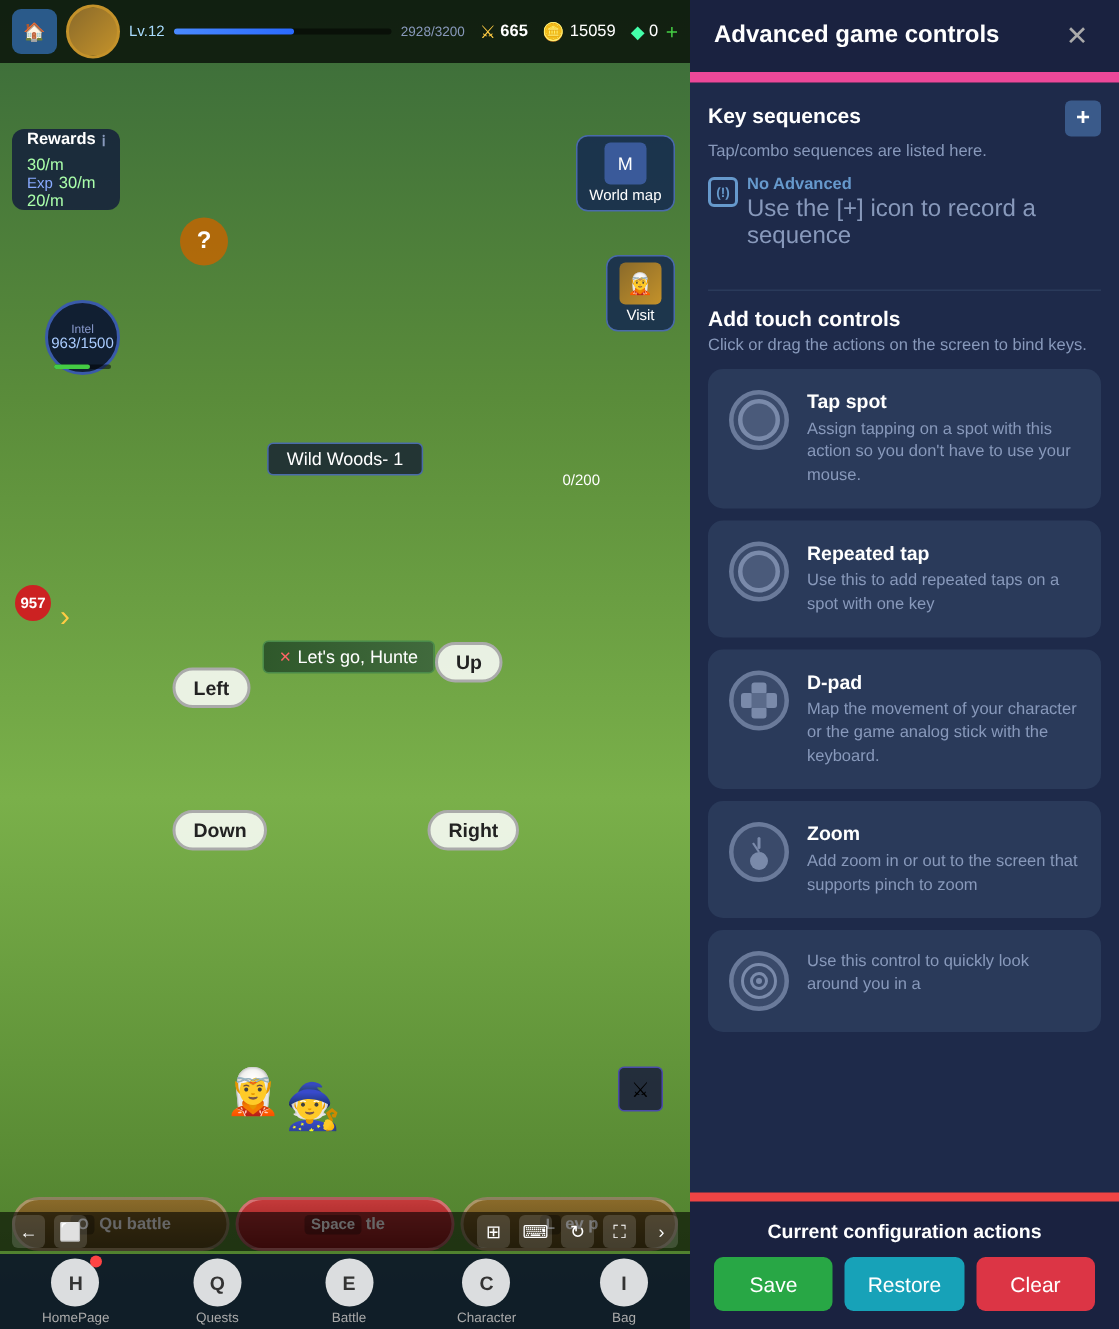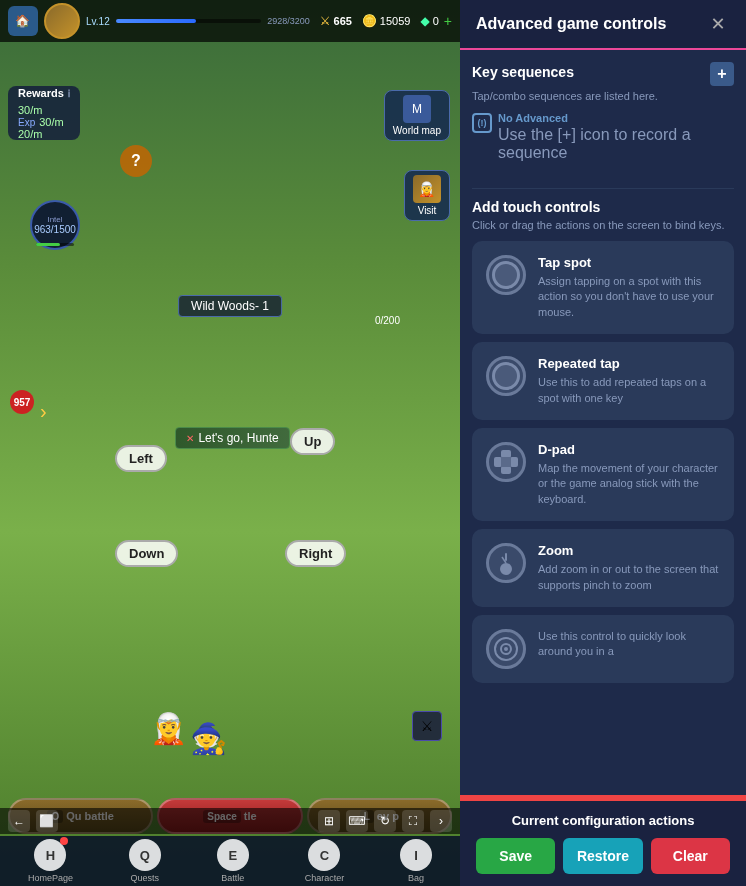--- a/index.html
+++ b/index.html
@@ -118,21 +118,21 @@
       flex-direction: column;
       overflow: hidden;
     }
 
     .panel-header {
       background: #1a2240;
       padding: 12px 16px;
       display: flex;
       align-items: center;
       justify-content: space-between;
-      border-bottom: 2px solid #ec4899;
+      border-bottom: 7px solid #ec4899;
       flex-shrink: 0;
     }
     .panel-title {
       color: white;
       font-size: 16px;
       font-weight: bold;
     }
     .close-btn {
       width: 24px; height: 24px;
       color: #aaa;
@@ -260,21 +260,21 @@
     .config-buttons {
       display: flex;
       gap: 8px;
     }
     .cfg-btn {
       flex: 1;
       height: 36px;
       border-radius: 6px;
       border: none;
       font-size: 14px;
-      font-weight: bold;
+      font-weight: normal;
       cursor: pointer;
     }
     .cfg-btn-save { background: #28a745; color: white; }
     .cfg-btn-restore { background: #17a2b8; color: white; }
     .cfg-btn-clear { background: #dc3545; color: white; }
 
     
     .world-map-btn {
       position: absolute;
       top: 90px; right: 10px;

